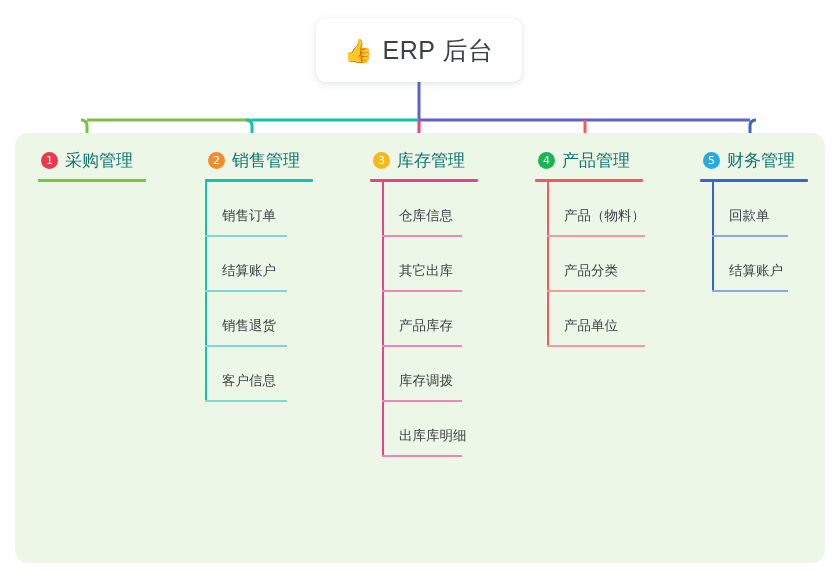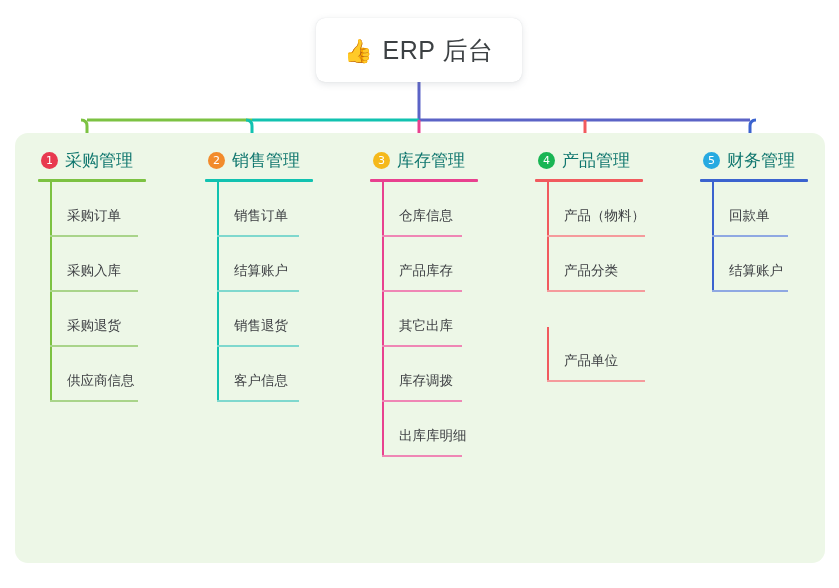--- a/index.html
+++ b/index.html
@@ -159,50 +159,28 @@
     </div>
   </div>
 
   <div id="columns-host">
       <div class="column" style="left: 38px;">
         <div class="col-head">
           <div class="badge" style="background: rgb(232, 57, 79);">1</div>
           <div class="col-title">采购管理</div>
         </div>
         <div class="col-rule" style="background: rgb(124, 194, 66); width: 108px;"></div>
-        <div class="leaves" style="margin-left: 12px;">
-          <div class="leaf" style="width: 88px;">
-            <div class="leaf-spine" style="background: rgb(124, 194, 66);"></div>
-            <div class="leaf-text">采购订单</div>
-            <div class="leaf-under" style="background: rgb(169, 212, 138); width: 88px;"></div>
-          </div>
-          <div class="leaf" style="width: 88px;">
-            <div class="leaf-spine" style="background: rgb(124, 194, 66);"></div>
-            <div class="leaf-text">采购入库</div>
-            <div class="leaf-under" style="background: rgb(169, 212, 138); width: 88px;"></div>
-          </div>
-          <div class="leaf" style="width: 88px;">
-            <div class="leaf-spine" style="background: rgb(124, 194, 66);"></div>
-            <div class="leaf-text">采购退货</div>
-            <div class="leaf-under" style="background: rgb(169, 212, 138); width: 88px;"></div>
-          </div>
-          <div class="leaf" style="width: 88px;">
-            <div class="leaf-spine" style="background: rgb(124, 194, 66);"></div>
-            <div class="leaf-text">供应商信息</div>
-            <div class="leaf-under" style="background: rgb(169, 212, 138); width: 88px;"></div>
-          </div>
-        </div>
       </div>
       <div class="column" style="left: 205px;">
         <div class="col-head">
           <div class="badge" style="background: rgb(242, 139, 44);">2</div>
           <div class="col-title">销售管理</div>
         </div>
         <div class="col-rule" style="background: rgb(17, 194, 176); width: 108px;"></div>
-        <div class="leaves" style="margin-left: 12px;">
+        <div class="leaves" style="">
           <div class="leaf" style="width: 82px;">
             <div class="leaf-spine" style="background: rgb(17, 194, 176);"></div>
             <div class="leaf-text">销售订单</div>
             <div class="leaf-under" style="background: rgb(127, 216, 206); width: 82px;"></div>
           </div>
           <div class="leaf" style="width: 82px;">
             <div class="leaf-spine" style="background: rgb(17, 194, 176);"></div>
             <div class="leaf-text">结算账户</div>
             <div class="leaf-under" style="background: rgb(127, 216, 206); width: 82px;"></div>
           </div>
@@ -225,26 +203,26 @@
         </div>
         <div class="col-rule" style="background: rgb(232, 65, 143); width: 108px;"></div>
         <div class="leaves" style="margin-left: 12px;">
           <div class="leaf" style="width: 80px; padding-left: 28px;">
             <div class="leaf-spine" style="background: rgb(232, 65, 143);"></div>
             <div class="leaf-text">仓库信息</div>
             <div class="leaf-under" style="background: rgb(239, 134, 181); width: 80px;"></div>
           </div>
           <div class="leaf" style="width: 80px;">
             <div class="leaf-spine" style="background: rgb(232, 65, 143);"></div>
+            <div class="leaf-text">其它出库</div>
+            <div class="leaf-under" style="background: rgb(239, 134, 181); width: 80px;"></div>
+          </div>
+          <div class="leaf" style="width: 80px;">
+            <div class="leaf-spine" style="background: rgb(232, 65, 143);"></div>
             <div class="leaf-text">产品库存</div>
-            <div class="leaf-under" style="background: rgb(239, 134, 181); width: 80px;"></div>
-          </div>
-          <div class="leaf" style="width: 80px;">
-            <div class="leaf-spine" style="background: rgb(232, 65, 143);"></div>
-            <div class="leaf-text">其它出库</div>
             <div class="leaf-under" style="background: rgb(239, 134, 181); width: 80px;"></div>
           </div>
           <div class="leaf" style="width: 80px;">
             <div class="leaf-spine" style="background: rgb(232, 65, 143);"></div>
             <div class="leaf-text">库存调拨</div>
             <div class="leaf-under" style="background: rgb(239, 134, 181); width: 80px;"></div>
           </div>
           <div class="leaf" style="width: 80px;">
             <div class="leaf-spine" style="background: rgb(232, 65, 143);"></div>
             <div class="leaf-text">出库库明细</div>
@@ -262,21 +240,21 @@
           <div class="leaf" style="width: 98px;">
             <div class="leaf-spine" style="background: rgb(241, 90, 94);"></div>
             <div class="leaf-text">产品（物料）</div>
             <div class="leaf-under" style="background: rgb(245, 154, 156); width: 98px;"></div>
           </div>
           <div class="leaf" style="width: 98px;">
             <div class="leaf-spine" style="background: rgb(241, 90, 94);"></div>
             <div class="leaf-text">产品分类</div>
             <div class="leaf-under" style="background: rgb(245, 154, 156); width: 98px;"></div>
           </div>
-          <div class="leaf" style="width: 98px; margin-top: 35px;">
+          <div class="leaf" style="width: 98px;">
             <div class="leaf-spine" style="background: rgb(241, 90, 94);"></div>
             <div class="leaf-text">产品单位</div>
             <div class="leaf-under" style="background: rgb(245, 154, 156); width: 98px;"></div>
           </div>
         </div>
       </div>
       <div class="column" style="left: 700px;">
         <div class="col-head">
           <div class="badge" style="background: rgb(39, 170, 225);">5</div>
           <div class="col-title">财务管理</div>

